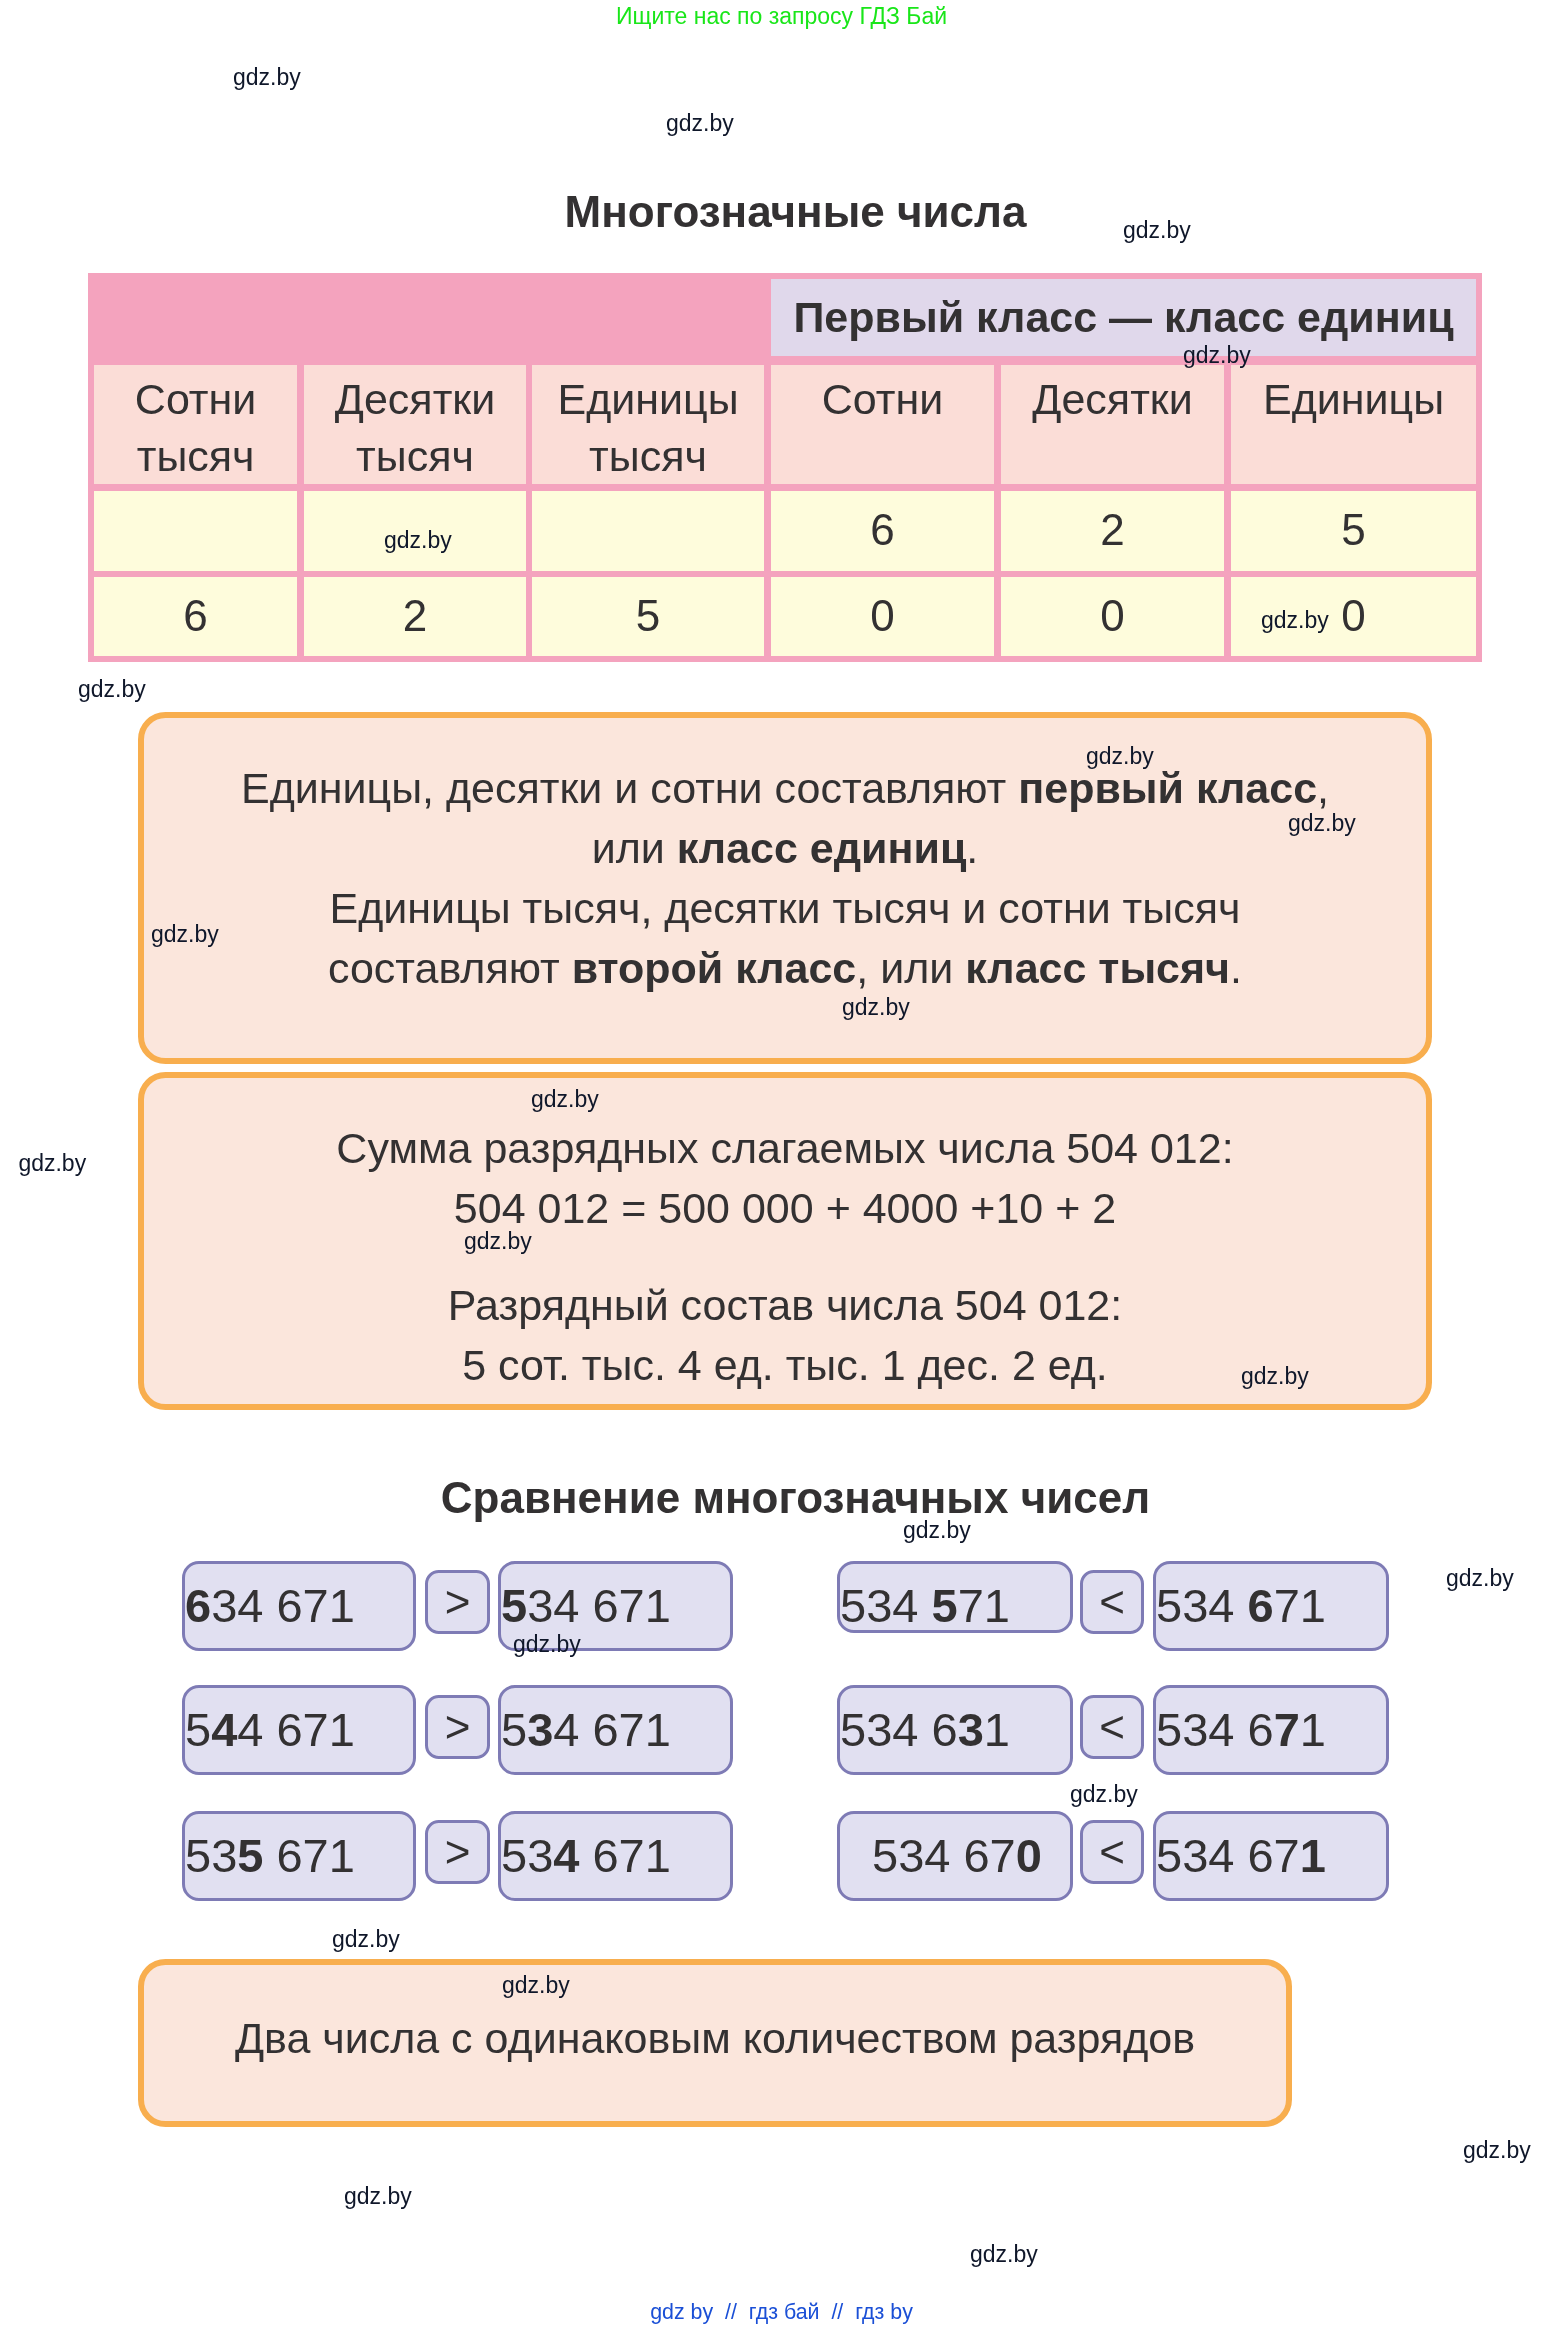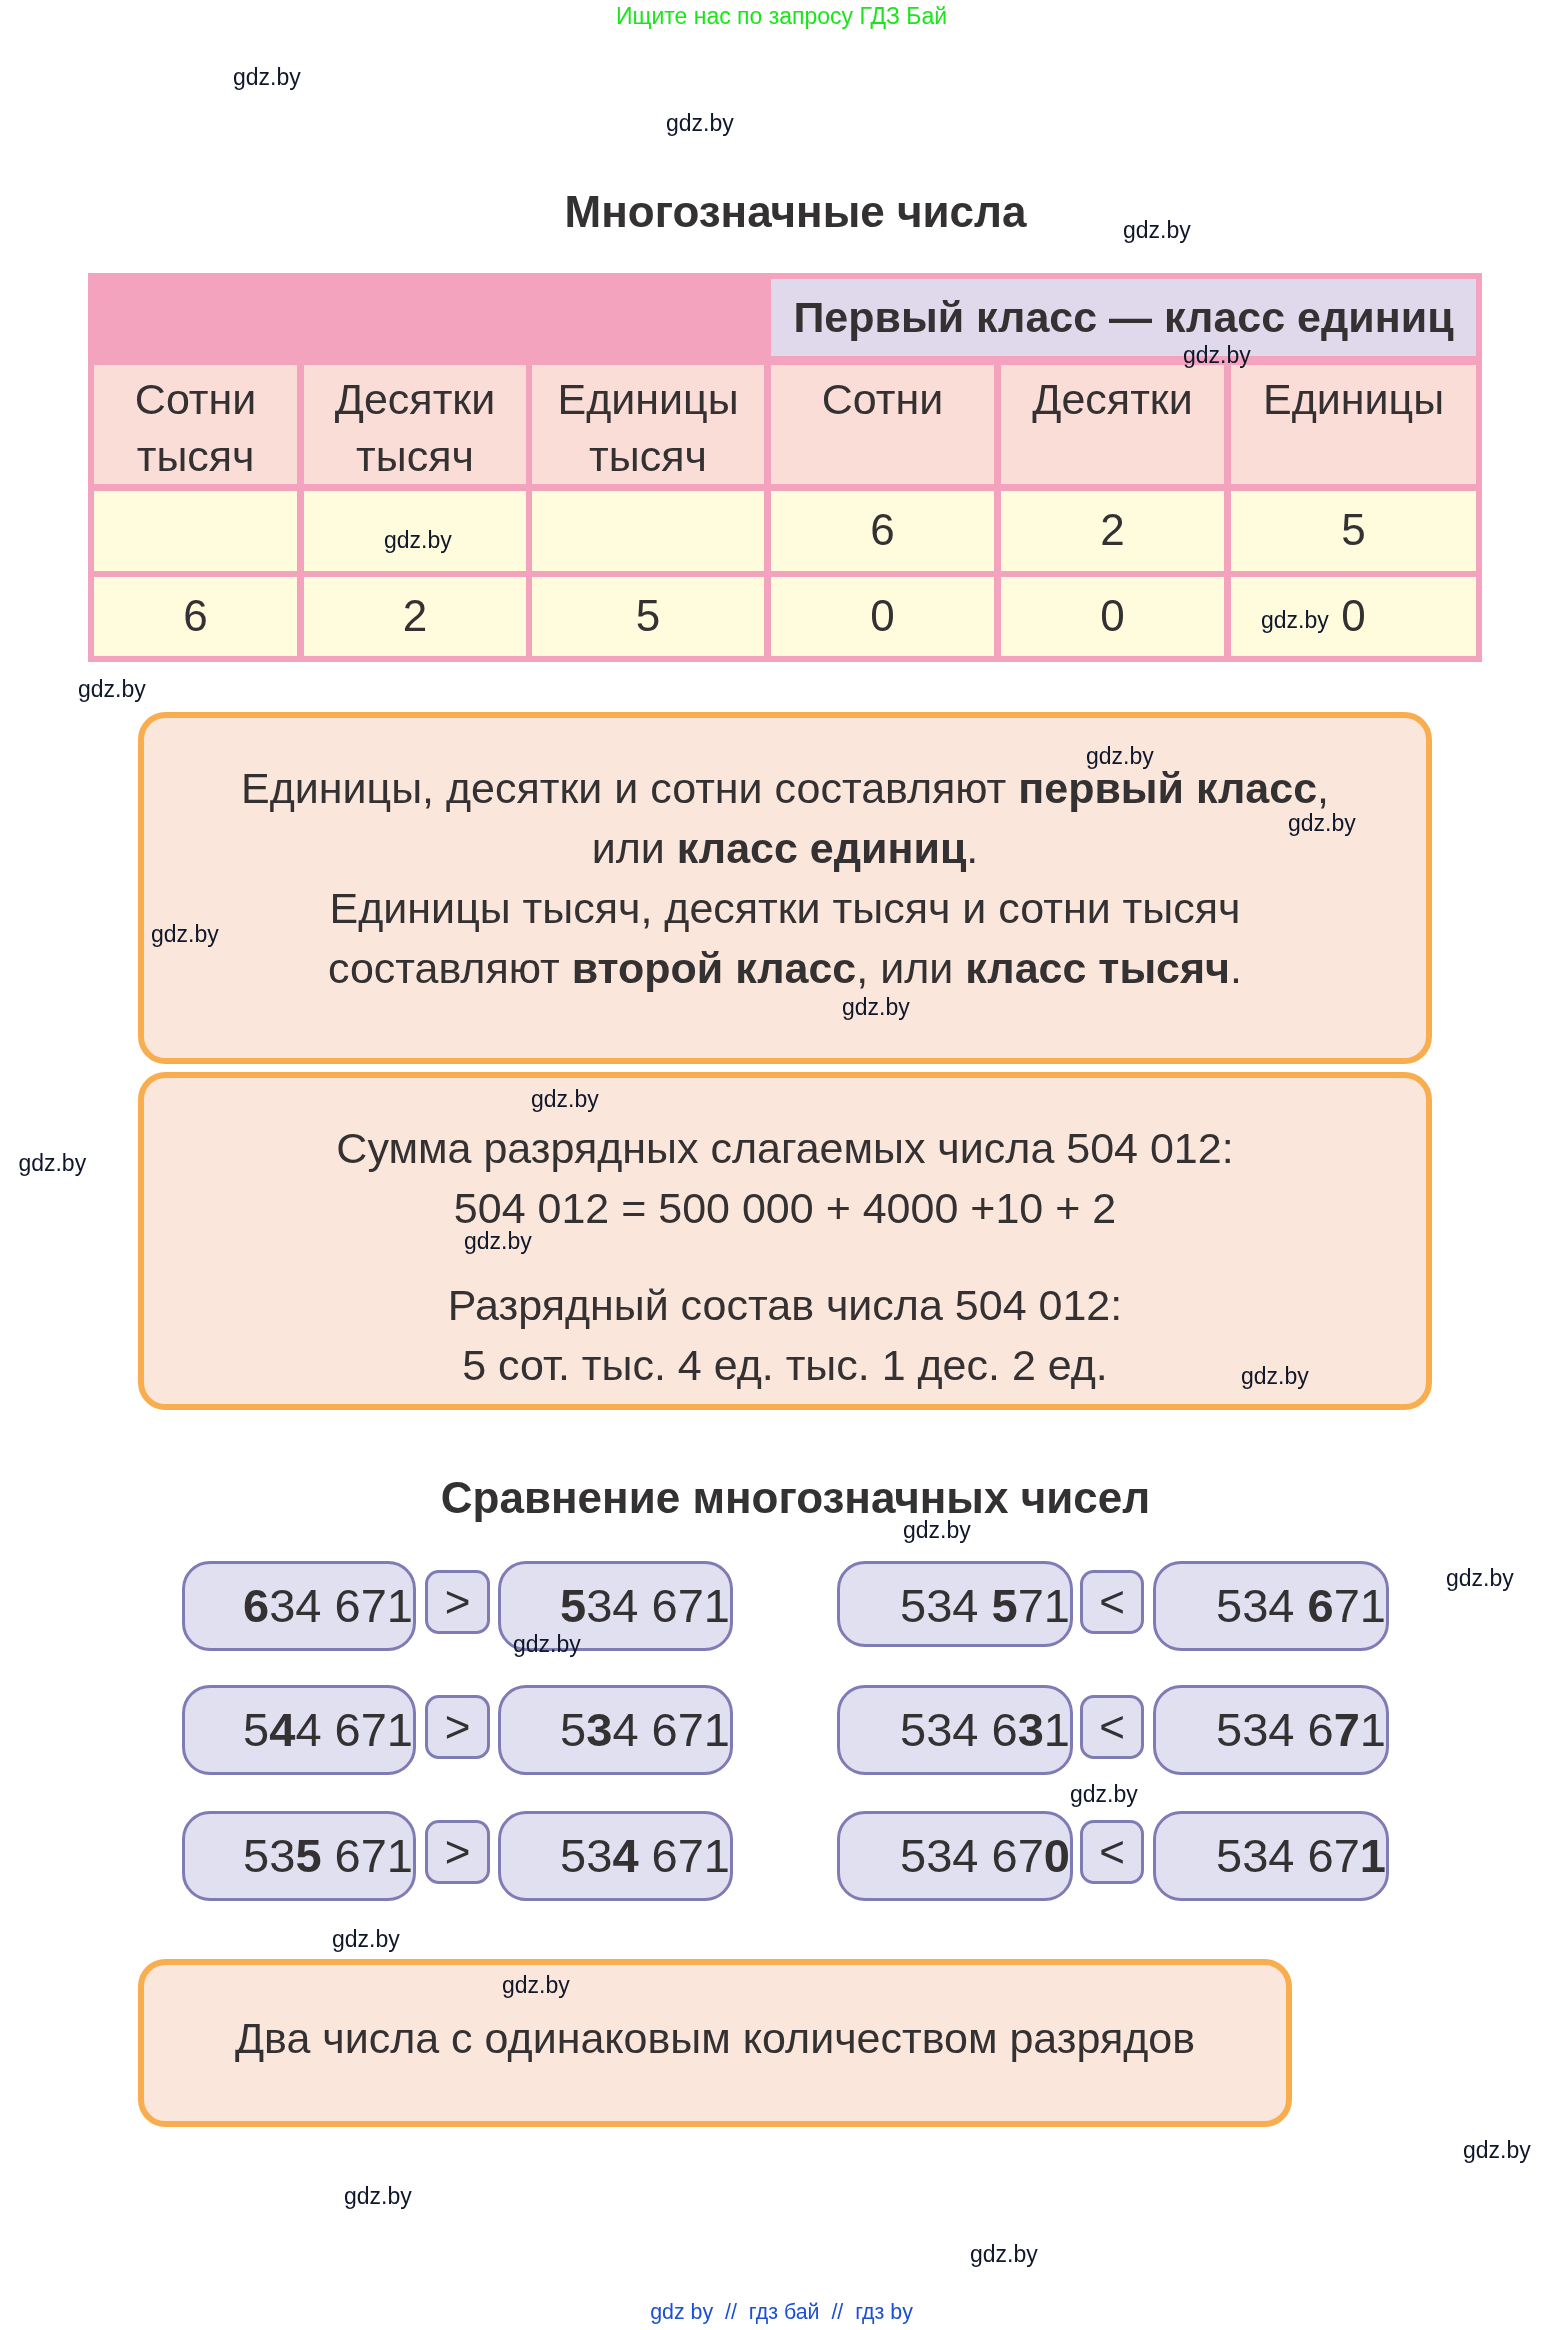--- a/index.html
+++ b/index.html
@@ -18,22 +18,22 @@
   .sub { background: #FBDDD7; font-size: 43px; line-height: 57px; padding-top: 6.1px; }
   .num { background: #FEFCDC; font-size: 44px; line-height: 78px; }
 
   
   .callout { position: absolute; box-sizing: border-box; border: 6.9px solid #F8AE4E; border-radius: 27.5px;
              background: #FBE6DC; text-align: center; color: #333132; font-size: 43px; }
   .callout .line { line-height: 60px; white-space: nowrap; }
   .callout b { font-weight: bold; }
 
   
-  .cmp-box { position: absolute; box-sizing: border-box; border: 3.8px solid #7E7BB5; border-radius: 28px;
-             background: #E1E0F1; text-align: right; font-size: 47px; line-height: 83px; color: #333132; white-space: nowrap; }
+  .cmp-box { position: absolute; box-sizing: border-box; border: 3.8px solid #7E7BB5; border-radius: 17px;
+             background: #E1E0F1; text-align: left; font-size: 47px; line-height: 83px; color: #333132; white-space: nowrap; }
   .cmp-box .hi { font-weight: bold; }
   .op-box { position: absolute; box-sizing: border-box; border: 3.8px solid #7E7BB5; border-radius: 13.8px;
             background: #E1E0F1; text-align: center; font-size: 44px; line-height: 57px; color: #333132; }
   .footer { position: absolute; left: 0; width: 1563px; top: 2300px; text-align: center; font-size: 21.4px; color: #1a4fd6; white-space: pre; }
 </style>
 </head>
 <body>
 
 <div class="abs top-banner">Ищите нас по запросу ГДЗ Бай</div>
 
@@ -101,21 +101,21 @@
 <div class="cmp-box" style="left:498px; top:1561px; width:235px; height:90px;"><span></span><span class="hi">5</span><span>34 671</span></div>
 
 <div class="cmp-box" style="left:182px; top:1685px; width:234px; height:90px;"><span>5</span><span class="hi">4</span><span>4 671</span></div>
 <div class="op-box" style="left:425px; top:1695px; width:65px; height:64px;">&gt;</div>
 <div class="cmp-box" style="left:498px; top:1685px; width:235px; height:90px;"><span>5</span><span class="hi">3</span><span>4 671</span></div>
 
 <div class="cmp-box" style="left:182px; top:1811px; width:234px; height:90px;"><span>53</span><span class="hi">5</span><span> 671</span></div>
 <div class="op-box" style="left:425px; top:1820px; width:65px; height:64px;">&gt;</div>
 <div class="cmp-box" style="left:498px; top:1811px; width:235px; height:90px;"><span>53</span><span class="hi">4</span><span> 671</span></div>
 
-<div class="cmp-box" style="left:837px; top:1561px; width:236px; height:86px;"><span>534 </span><span class="hi">5</span><span>71</span></div>
+<div class="cmp-box" style="left:837px; top:1561px; width:236px; height:72px;"><span>534 </span><span class="hi">5</span><span>71</span></div>
 <div class="op-box" style="left:1080px; top:1570px; width:64px; height:64px;">&lt;</div>
 <div class="cmp-box" style="left:1153px; top:1561px; width:236px; height:90px;"><span>534 </span><span class="hi">6</span><span>71</span></div>
 
 <div class="cmp-box" style="left:837px; top:1685px; width:236px; height:90px;"><span>534 6</span><span class="hi">3</span><span>1</span></div>
 <div class="op-box" style="left:1080px; top:1695px; width:64px; height:64px;">&lt;</div>
 <div class="cmp-box" style="left:1153px; top:1685px; width:236px; height:90px;"><span>534 6</span><span class="hi">7</span><span>1</span></div>
 
 <div class="cmp-box" style="left:837px; top:1811px; width:236px; height:90px;padding-left:32px;"><span>534 67</span><span class="hi">0</span><span></span></div>
 <div class="op-box" style="left:1080px; top:1820px; width:64px; height:64px;">&lt;</div>
 <div class="cmp-box" style="left:1153px; top:1811px; width:236px; height:90px;"><span>534 67</span><span class="hi">1</span><span></span></div>

